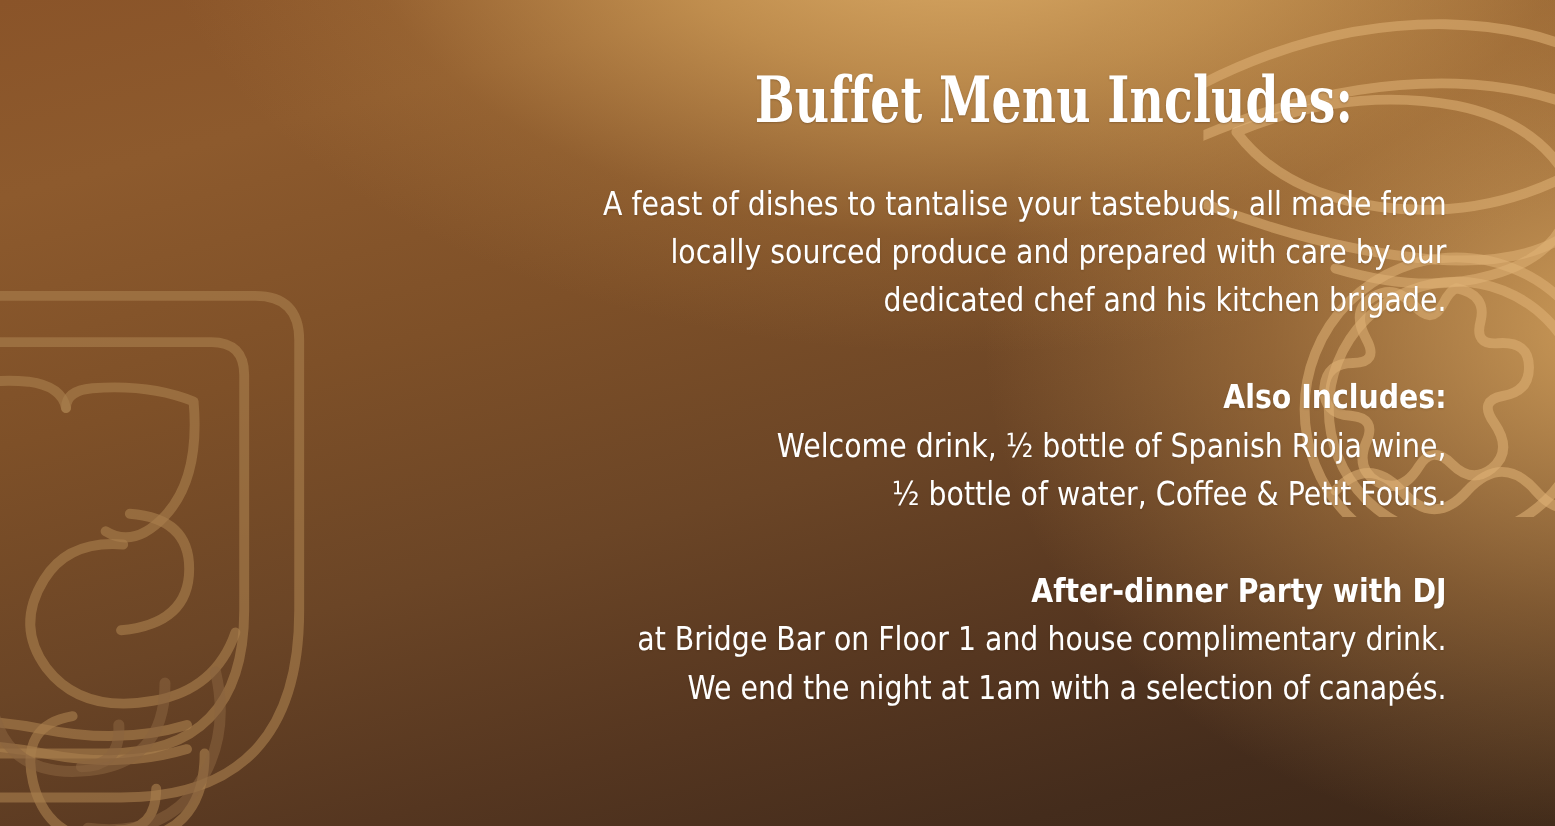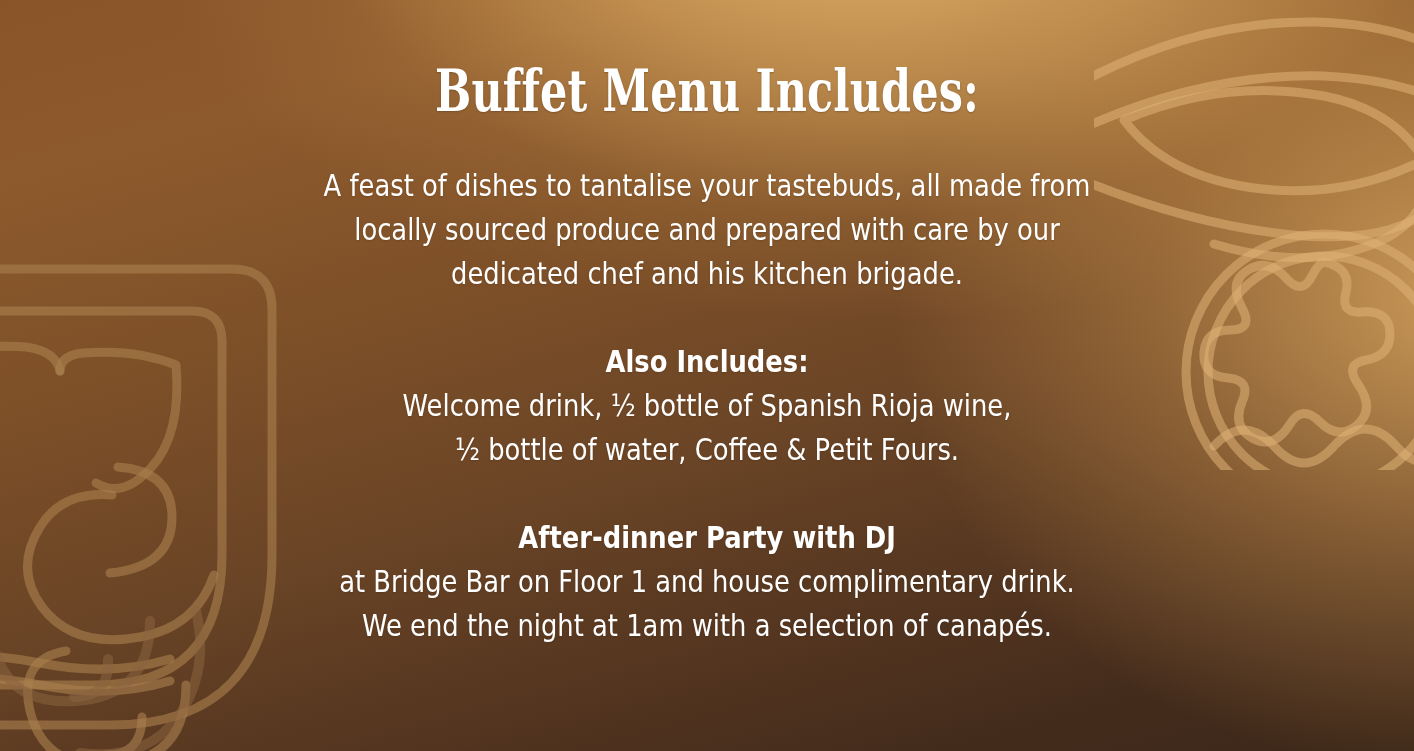--- a/index.html
+++ b/index.html
@@ -44,21 +44,21 @@
     height: 150px;
   }
   .ornament svg { display: block; width: 100%; height: 100%; }
 
   
   #content {
     position: relative;
     z-index: 5;
     width: 100%;
     height: 100%;
-    text-align: center;
+    text-align: right;
     color: #ffffff;
   }
 
   #page-title {
     margin: 0;
     padding-top: 62px;
     font-family: "DejaVu Serif", serif;
     font-weight: 700;
     font-size: 58px;
     line-height: 1.0;

